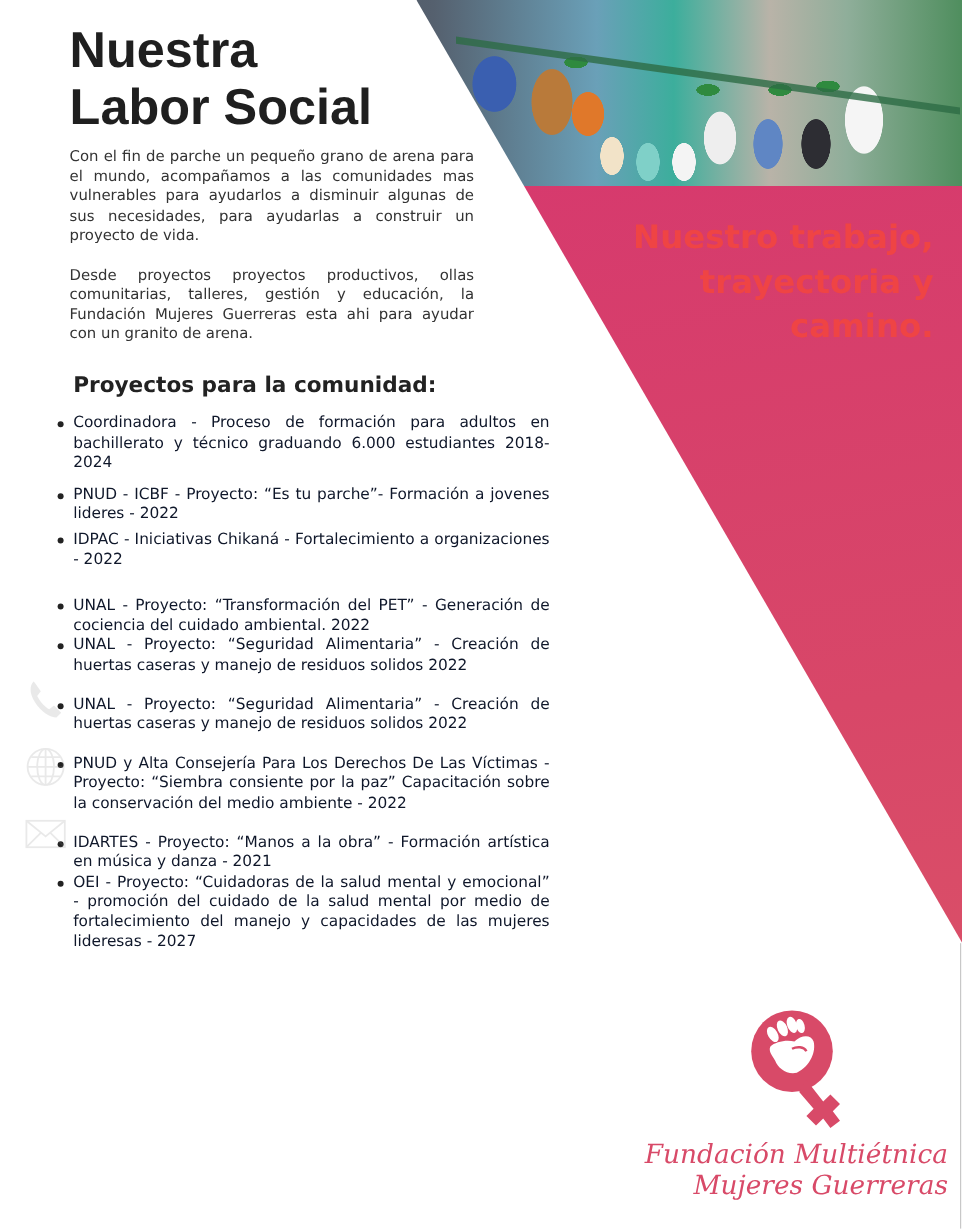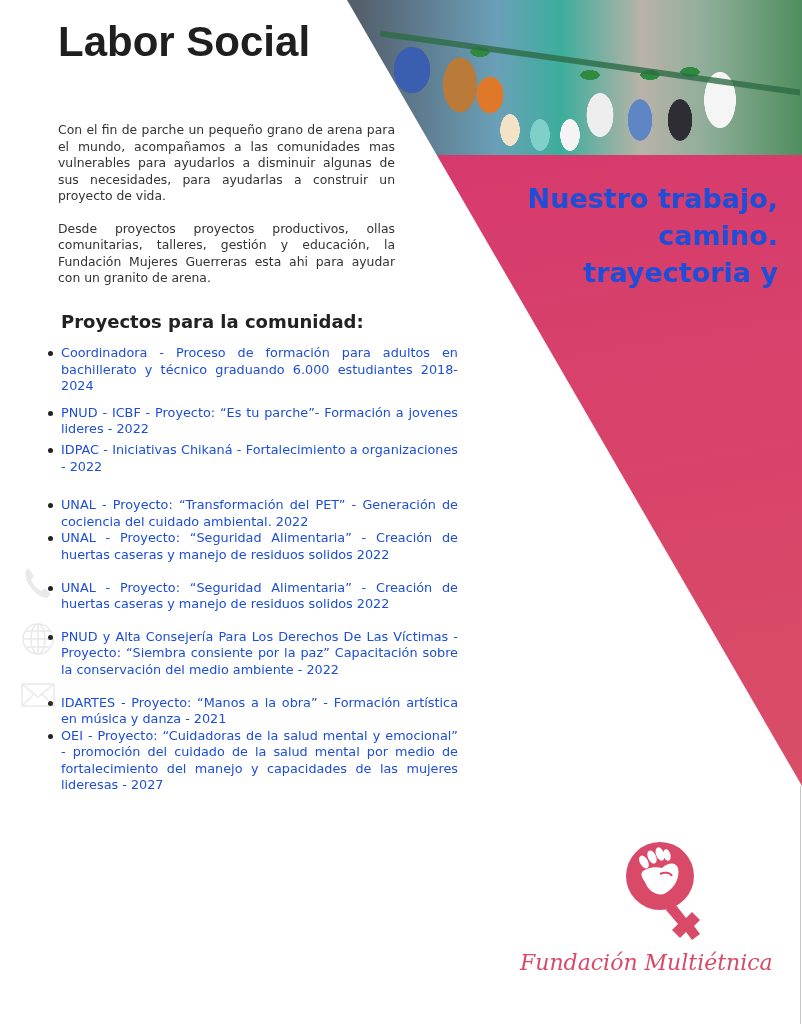--- a/index.html
+++ b/index.html
@@ -18,59 +18,60 @@
       radial-gradient(ellipse 20px 34px at 680px 120px, #2d2d33 60%, transparent 62%),
       radial-gradient(ellipse 26px 46px at 720px 100px, #f5f5f5 60%, transparent 62%),
       radial-gradient(ellipse 12px 6px at 480px 52px, #2f8a3f 80%, transparent 82%),
       radial-gradient(ellipse 12px 6px at 590px 75px, #2f8a3f 80%, transparent 82%),
       radial-gradient(ellipse 12px 6px at 650px 75px, #2f8a3f 80%, transparent 82%),
       radial-gradient(ellipse 12px 6px at 690px 72px, #2f8a3f 80%, transparent 82%),
       linear-gradient(90deg, #3c4452 0%, #55606e 45%, #6aa0b8 62%, #3cae9c 70%, #b9b3a8 80%, #8fae9a 88%, #4f8e5e 100%);
   }
   .photo-rail { position:absolute; left:380px; top:60px; width:420px; height:6px; background:#2d6b45; transform:skewY(8deg); opacity:.8; }
   .pink { position:absolute; left:0; top:155px; width:802px; height:869px; background:linear-gradient(170deg, #d6386e 0%, #d84768 55%, #db5568 100%); }
-  .right-title { position:absolute; right:24px; top:180px; width:300px; text-align:right; color:#1d4ed8; font-family:"DejaVu Sans", sans-serif; font-size:27px; line-height:37px; font-weight:bold; }
+  .right-title { position:absolute; right:24px; top:180px; width:300px; text-align:right; color:#ef4444; font-family:"DejaVu Sans", sans-serif; font-size:27px; line-height:37px; font-weight:bold; }
   .right-title span { display:block; }
 
   .left { position:absolute; left:0; top:0; width:802px; }
   .title { position:absolute; left:58px; top:18px; font-family:"Liberation Sans", sans-serif; font-weight:bold; font-size:42px; line-height:47px; color:#1f1f1f; }
   .title span { display:block; }
   .intro { position:absolute; left:58px; top:122px; width:337px; font-family:"DejaVu Sans", sans-serif; font-size:12.4px; line-height:16.5px; color:#333; text-align:justify; }
   .intro p { margin:0 0 16px 0; }
   .projects-heading { position:absolute; left:61px; top:311px; font-family:"DejaVu Sans", sans-serif; font-weight:bold; font-size:18px; color:#222; }
-  .projects { position:absolute; left:48px; top:345px; width:410px; margin:0; padding:0; list-style:none; font-family:"DejaVu Sans", sans-serif; font-size:12.8px; line-height:16.6px; color:#1d4ed8; }
+  .projects { position:absolute; left:48px; top:345px; width:410px; margin:0; padding:0; list-style:none; font-family:"DejaVu Sans", sans-serif; font-size:12.8px; line-height:16.6px; color:#0f172a; }
   .projects li { position:relative; padding-left:13px; text-align:justify; }
   .projects li .bullet { position:absolute; left:0; top:6px; width:5px; height:5px; border-radius:50%; background:#222; }
   .contact-icons { position:absolute; left:20px; top:565px; width:40px; }
   .contact-icons .ci { width:36px; height:36px; margin-bottom:16px; opacity:.18; }
 
   .logo { position:absolute; left:520px; top:840px; width:270px; height:180px; }
   .logo-symbol { position:absolute; left:100px; top:0px; width:80px; height:100px; }
-  .logo-text { position:absolute; left:0; top:110px; width:270px; text-align:left; color:#d84a68; font-family:"DejaVu Serif", serif; font-style:italic; font-size:22px; line-height:26px; }
+  .logo-text { position:absolute; left:0; top:110px; width:270px; text-align:right; color:#d84a68; font-family:"DejaVu Serif", serif; font-style:italic; font-size:22px; line-height:26px; }
   .logo-text span { display:block; }
   .edge-line { position:absolute; left:800px; top:786px; width:1px; height:238px; background:#c8c8c8; }
 </style>
 </head>
 <body>
 
 <div class="right-shape">
   <div class="photo" title="Group photo of women and children wearing green Santa hats on outdoor stairs">
     <div class="photo-rail"></div>
   </div>
   <div class="pink"></div>
 </div>
 
 <div class="right-title">
   <span>Nuestro trabajo,</span>
+  <span>trayectoria y</span>
   <span>camino.</span>
-  <span>trayectoria y</span>
 </div>
 
 <div class="left">
   <h1 class="title" style="margin:0;">
+    <span>Nuestra</span>
     <span>Labor Social</span>
   </h1>
 
   <div class="intro">
     <p>Con el fin de parche un pequeño grano de arena para el mundo, acompañamos a las comunidades mas vulnerables para ayudarlos a disminuir algunas de sus necesidades, para ayudarlas a construir un proyecto de vida.</p>
     <p>Desde proyectos proyectos productivos, ollas comunitarias, talleres, gestión y educación, la Fundación Mujeres Guerreras esta ahi para ayudar con un granito de arena.</p>
   </div>
 
   <div class="projects-heading">Proyectos para la comunidad:</div>
 
@@ -119,14 +120,15 @@
       <ellipse cx="24" cy="22" rx="4" ry="7" transform="rotate(-30 24 22)"></ellipse>
       <ellipse cx="32" cy="17" rx="4" ry="7" transform="rotate(-25 32 17)"></ellipse>
       <ellipse cx="40" cy="14" rx="4" ry="7" transform="rotate(-20 40 14)"></ellipse>
       <ellipse cx="47" cy="15" rx="3.5" ry="6" transform="rotate(-15 47 15)"></ellipse>
       <path d="M22 32 C26 28 36 26 42 28 C48 22 56 22 58 28 C60 36 56 48 44 54 C36 56 28 50 26 44 C24 40 20 36 22 32 Z"></path>
     </g>
     <path d="M40 34 C44 32 50 32 52 36" stroke="#d84a68" stroke-width="2" fill="none"></path>
   </svg>
   <div class="logo-text">
     <span>Fundación Multiétnica</span>
+    <span>Mujeres Guerreras</span>
   </div>
 </div>
 
 </body></html>

